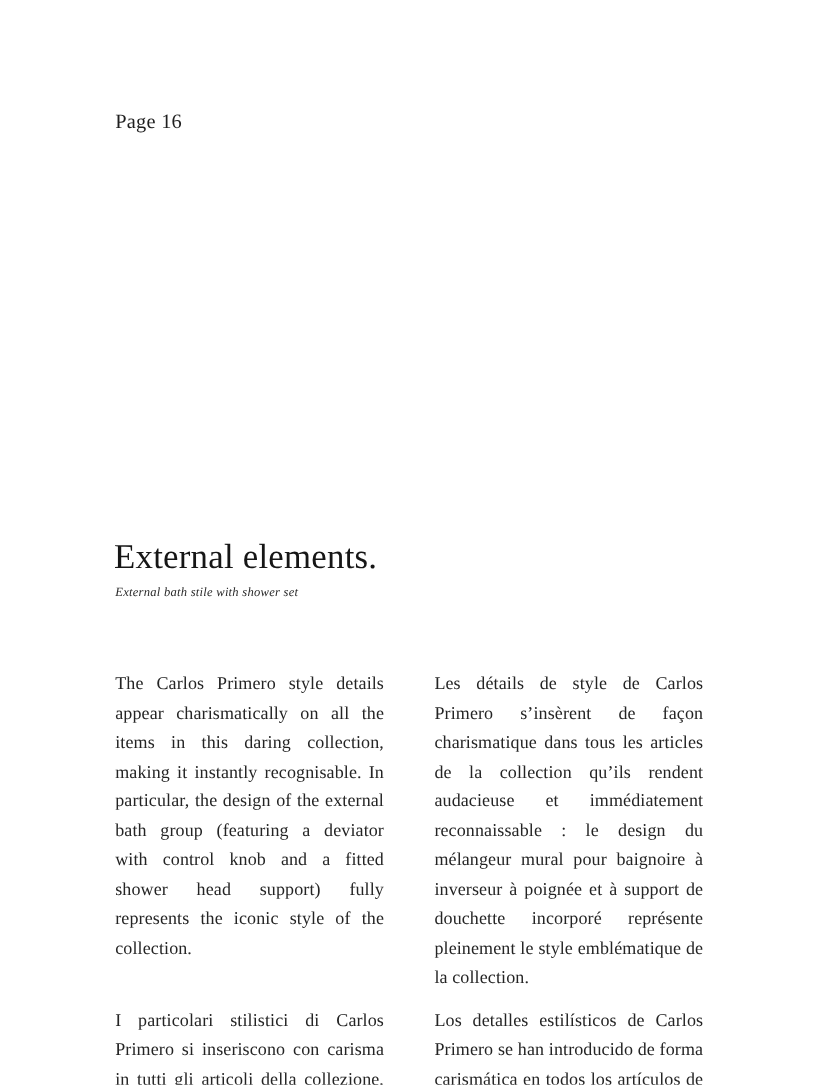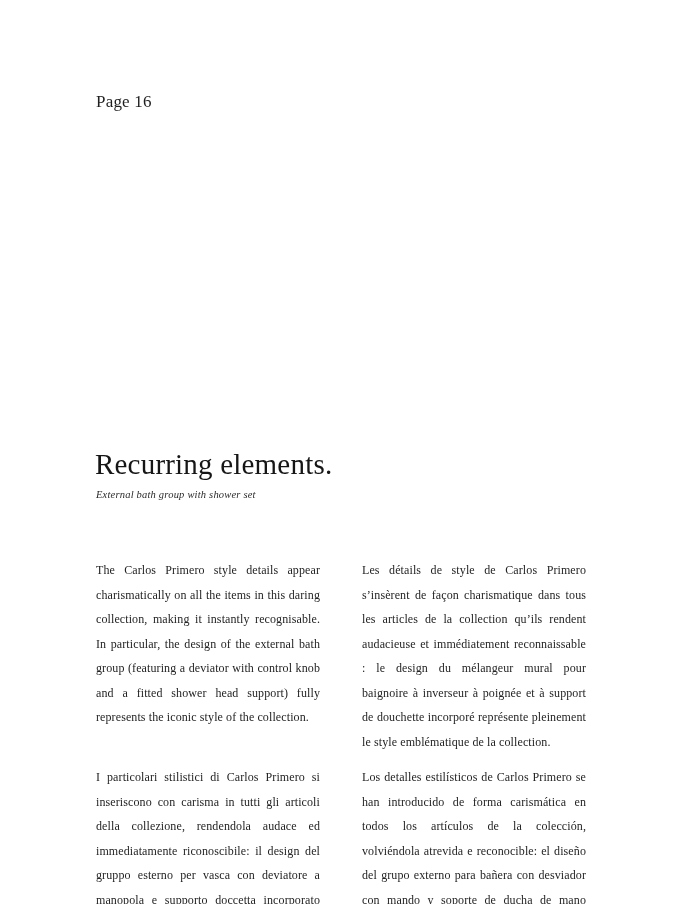--- a/index.html
+++ b/index.html
@@ -48,35 +48,35 @@
     position: absolute;
     left: 96px;
     top: 558px;
     display: grid;
     grid-template-columns: 224px 224px;
     column-gap: 42px;
     row-gap: 11px;
   }
   .columns p {
     margin: 0;
-    font-size: 12px;
+    font-size: 15px;
     line-height: 24.5px;
     text-align: justify;
     color: #242424;
     letter-spacing: 0.1px;
   }
 </style>
 </head>
 <body>
 
 <div class="page-number">Page 16</div>
 
 <div class="title-block">
-  <h1 class="title">Recurring elements.</h1>
-  <div class="subtitle">External bath group with shower set</div>
+  <h1 class="title">External elements.</h1>
+  <div class="subtitle">External bath stile with shower set</div>
 </div>
 
 <div class="columns">
   <p>The Carlos Primero style details appear charismatically on all the items in this daring collection, making it instantly recognisable. In particular, the design of the external bath group (featuring a deviator with control knob and a fitted shower head support) fully represents the iconic style of the collection.</p>
   <p>Les détails de style de Carlos Primero s’insèrent de façon charismatique dans tous les articles de la collection qu’ils rendent audacieuse et immédiatement reconnaissable : le design du mélangeur mural pour baignoire à inverseur à poignée et à support de douchette incorporé représente pleinement le style emblématique de la collection.</p>
   <p>I particolari stilistici di Carlos Primero si inseriscono con carisma in tutti gli articoli della collezione, rendendola audace ed immediatamente riconoscibile: il design del gruppo esterno per vasca con deviatore a manopola e supporto doccetta incorporato rappresenta appieno lo stile iconico della collezione.</p>
   <p>Los detalles estilísticos de Carlos Primero se han introducido de forma carismática en todos los artículos de la colección, volviéndola atrevida e reconocible: el diseño del grupo externo para bañera con desviador con mando y soporte de ducha de mano integrado representa plenamente el emblemático estilo de la colección.</p>
 </div>
 
 </body></html>

